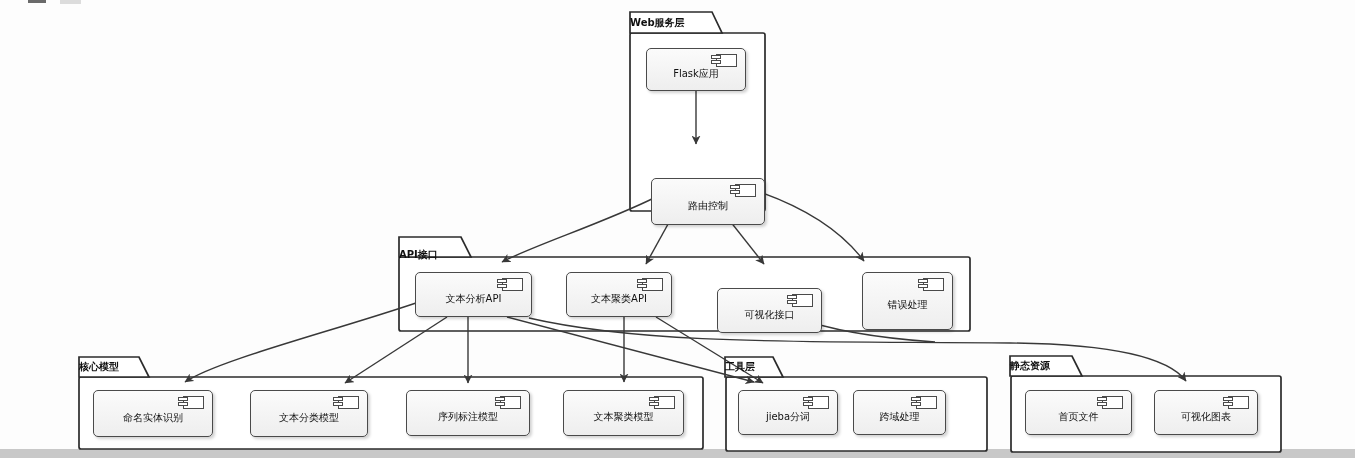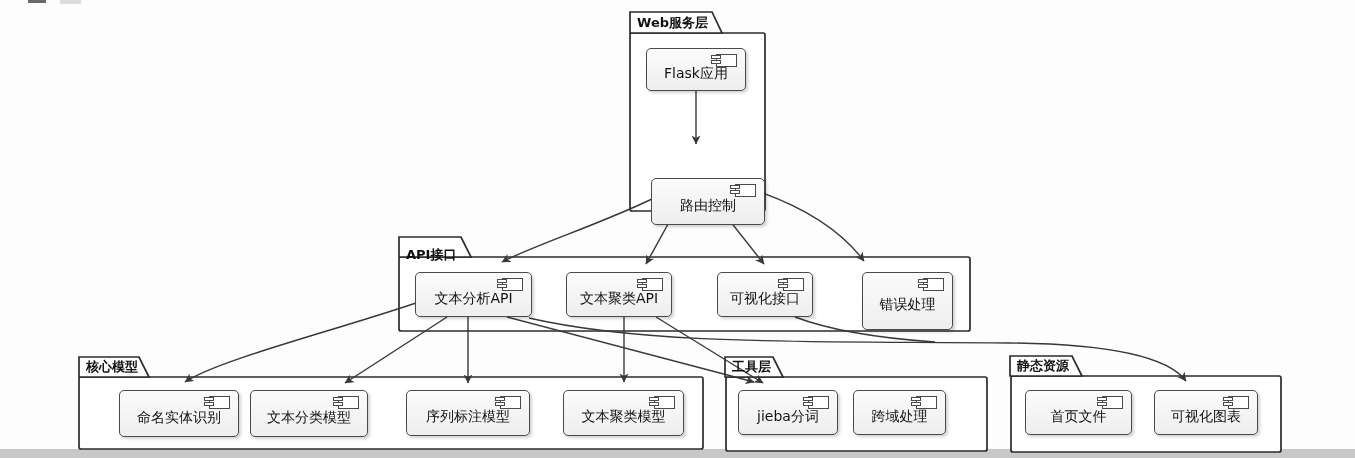--- a/index.html
+++ b/index.html
@@ -1,29 +1,29 @@
 <!DOCTYPE html>
 <html><head>
 <meta charset="utf-8">
 <style>
   html,body{margin:0;padding:0;}
   body{font-family:"DejaVu Sans","Liberation Sans",sans-serif;background:#ffffff;}
   #stage{position:relative;width:1355px;height:458px;background:#fdfdfd;overflow:hidden;}
   #edge-svg{position:absolute;left:0;top:0;z-index:2;}
   .bottom-strip{position:absolute;left:0;height:9px;z-index:1;}
   .top-smudge{position:absolute;z-index:1;}
-  .pkg-label{position:absolute;z-index:3;font-weight:bold;font-size:13px;color:#111;
-             display:flex;align-items:center;padding-left:7px;box-sizing:border-box;}
+  .pkg-label{position:absolute;z-index:3;font-weight:bold;font-size:10px;color:#111;
+             display:flex;align-items:center;box-sizing:border-box;}
   .component{position:absolute;z-index:4;box-sizing:border-box;
              border:1.5px solid #4a4a4a;border-radius:5px;
              background:linear-gradient(#fbfbfb,#eeeeee);
              box-shadow:2px 2px 3px rgba(0,0,0,0.18);}
   .comp-label{position:absolute;left:0;right:0;top:0;bottom:0;
               display:flex;align-items:center;justify-content:center;
-              padding-top:8px;font-size:14px;color:#141414;white-space:nowrap;}
+              padding-top:8px;font-size:10px;color:#141414;white-space:nowrap;}
   .comp-icon{position:absolute;top:5px;right:8px;width:19px;height:11px;
              border:1.5px solid #4a4a4a;background:#ffffff;}
   .comp-icon::before,.comp-icon::after{content:'';position:absolute;left:-6px;width:8px;height:2px;
              border:1.5px solid #4a4a4a;background:#ffffff;}
   .comp-icon::before{top:0px;}
   .comp-icon::after{top:5px;}
 </style>
 </head>
 <body>
 
@@ -77,29 +77,29 @@
         <span class="comp-label" style="color: rgb(17, 17, 17);">路由控制</span>
       </div>
       <div class="component" style="left: 415px; top: 272px; width: 117px; height: 45px; border-color: rgb(74, 74, 74);">
         <span class="comp-icon"></span>
         <span class="comp-label" style="color: rgb(17, 17, 17);">文本分析API</span>
       </div>
       <div class="component" style="left: 566px; top: 272px; width: 106px; height: 45px; border-color: rgb(74, 74, 74);">
         <span class="comp-icon"></span>
         <span class="comp-label" style="color: rgb(17, 17, 17);">文本聚类API</span>
       </div>
-      <div class="component" style="left: 717px; top: 272px; width: 96px; height: 45px; border-color: rgb(74, 74, 74);">
+      <div class="component" style="left: 717px; top: 288px; width: 105px; height: 45px; border-color: rgb(74, 74, 74);">
         <span class="comp-icon"></span>
         <span class="comp-label" style="color: rgb(17, 17, 17);">可视化接口</span>
       </div>
       <div class="component" style="left: 862px; top: 272px; width: 91px; height: 58px; border-color: rgb(74, 74, 74);">
         <span class="comp-icon"></span>
         <span class="comp-label" style="color: rgb(17, 17, 17);">错误处理</span>
       </div>
-      <div class="component" style="left: 93px; top: 390px; width: 120px; height: 47px; border-color: rgb(74, 74, 74); margin-left: 26px;">
+      <div class="component" style="left: 93px; top: 390px; width: 120px; height: 47px; border-color: rgb(74, 74, 74);">
         <span class="comp-icon"></span>
         <span class="comp-label" style="color: rgb(17, 17, 17);">命名实体识别</span>
       </div>
       <div class="component" style="left: 250px; top: 390px; width: 118px; height: 47px; border-color: rgb(74, 74, 74); padding-left: 21px;">
         <span class="comp-icon"></span>
         <span class="comp-label" style="color: rgb(17, 17, 17);">文本分类模型</span>
       </div>
       <div class="component" style="left: 406px; top: 390px; width: 124px; height: 46px; border-color: rgb(74, 74, 74);">
         <span class="comp-icon"></span>
         <span class="comp-label" style="color: rgb(17, 17, 17);">序列标注模型</span>

